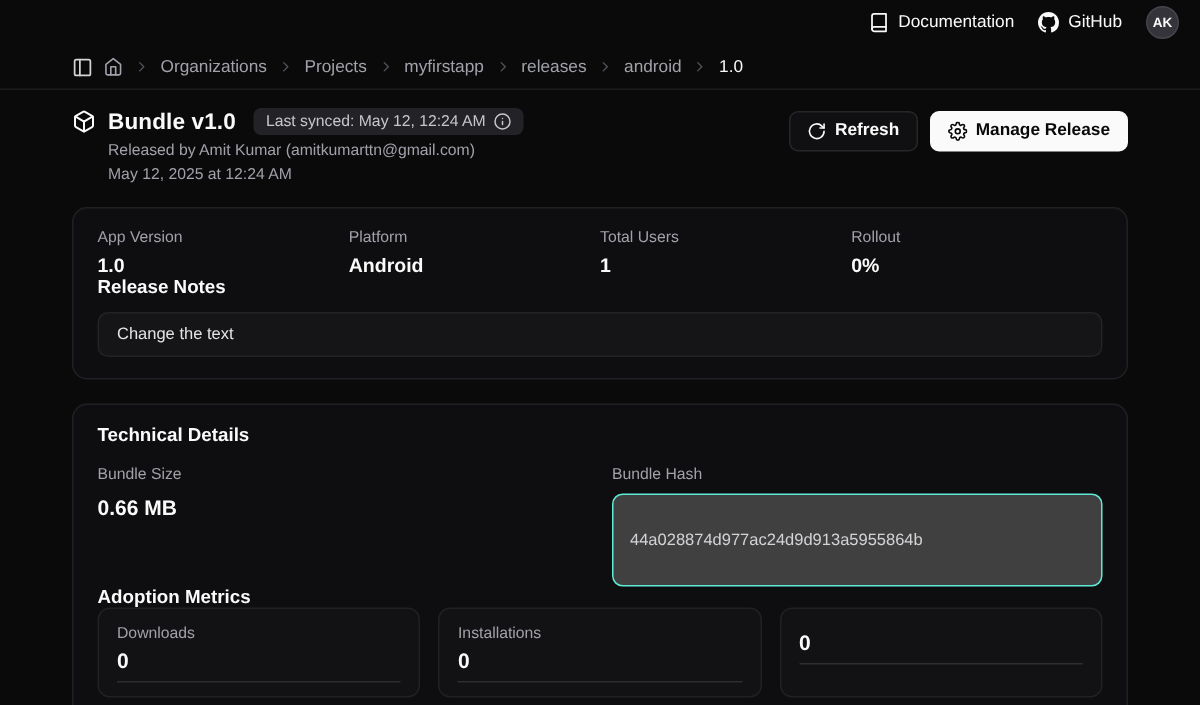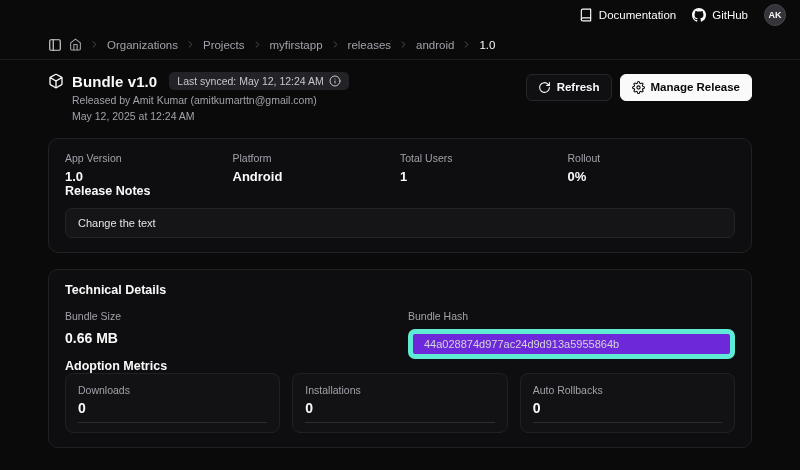--- a/index.html
+++ b/index.html
@@ -82,22 +82,22 @@
 
   .section-title { font-size:12.5px; font-weight:700; color:#fafafa; }
   .notes-box {
     margin-top:10px; background:#151518; border:1px solid #232327; border-radius:7px;
     padding:8px 12px; font-size:11px; color:#e4e4e7; cursor:text;
   }
 
   .tech-grid { display:grid; grid-template-columns:1fr 1fr; gap:16px; margin-top:13px; align-items:start; }
   .big-value { font-size:14px; font-weight:700; margin-top:8px; }
   .hash-box {
-    margin-top:7px; background:#6d28d9; border:5px solid #5eead4; border-radius:7px;
-    padding:4px 11px; font-size:11px; color:#d4d4d8;
+    margin-top:7px; background:#404040; border:1px solid #5eead4; border-radius:7px;
+    padding:24px 11px; font-size:11px; color:#d4d4d8;
   }
 
   .metrics-grid { display:grid; grid-template-columns:repeat(3,1fr); gap:12px; margin-top:0; }
   .metric-box { background:#121214; border:1px solid #212125; border-radius:8px; padding:10px 12px 9px; }
   .metric-label { font-size:10.5px; color:#a1a1aa; }
   .metric-value { font-size:14px; font-weight:700; margin-top:4px; }
   .metric-underline { height:1px; background:#2c2c31; margin-top:6px; }
 </style>
 </head>
 <body>
@@ -274,21 +274,20 @@
           <div class="metric-label">Downloads</div>
           <div class="metric-value">0</div>
           <div class="metric-underline"></div>
         </div>
         <div class="metric-box">
           <div class="metric-label">Installations</div>
           <div class="metric-value">0</div>
           <div class="metric-underline"></div>
         </div>
         <div class="metric-box">
-          <div class="metric-label">Auto Rollbacks</div>
           <div class="metric-value">0</div>
           <div class="metric-underline"></div>
         </div>
       </div>
     </section>
 
   </main>
 </div>
 
 </body></html>

